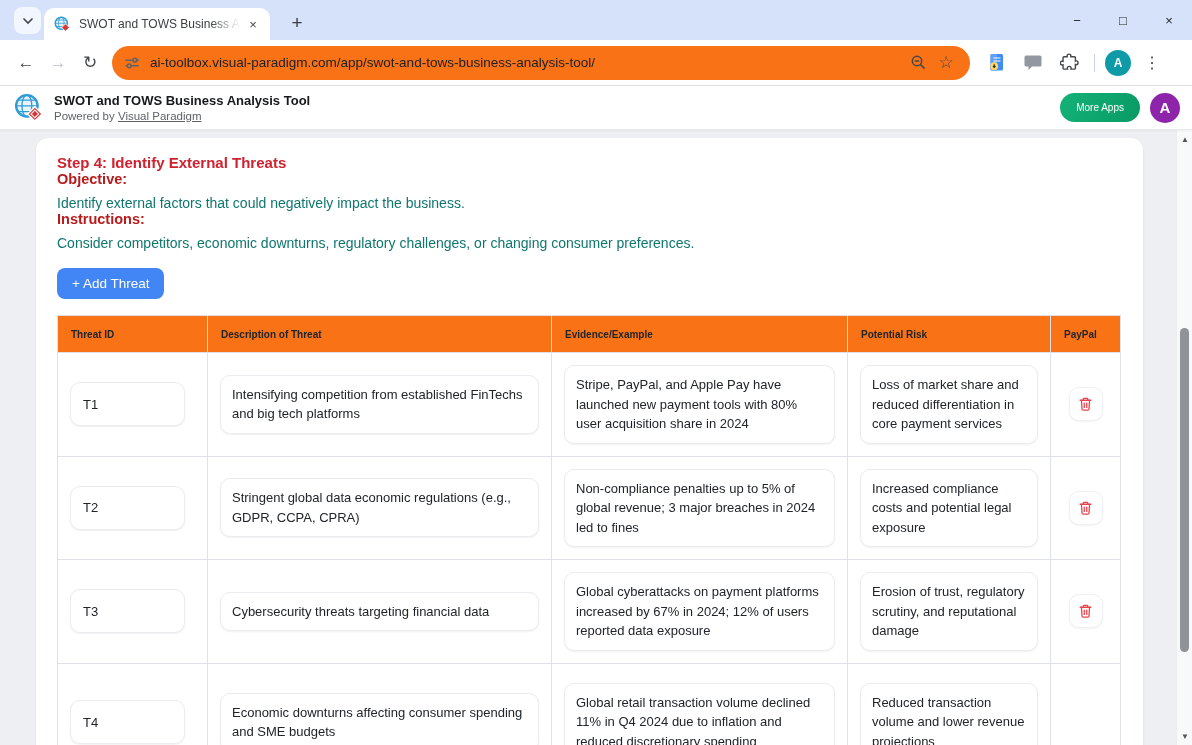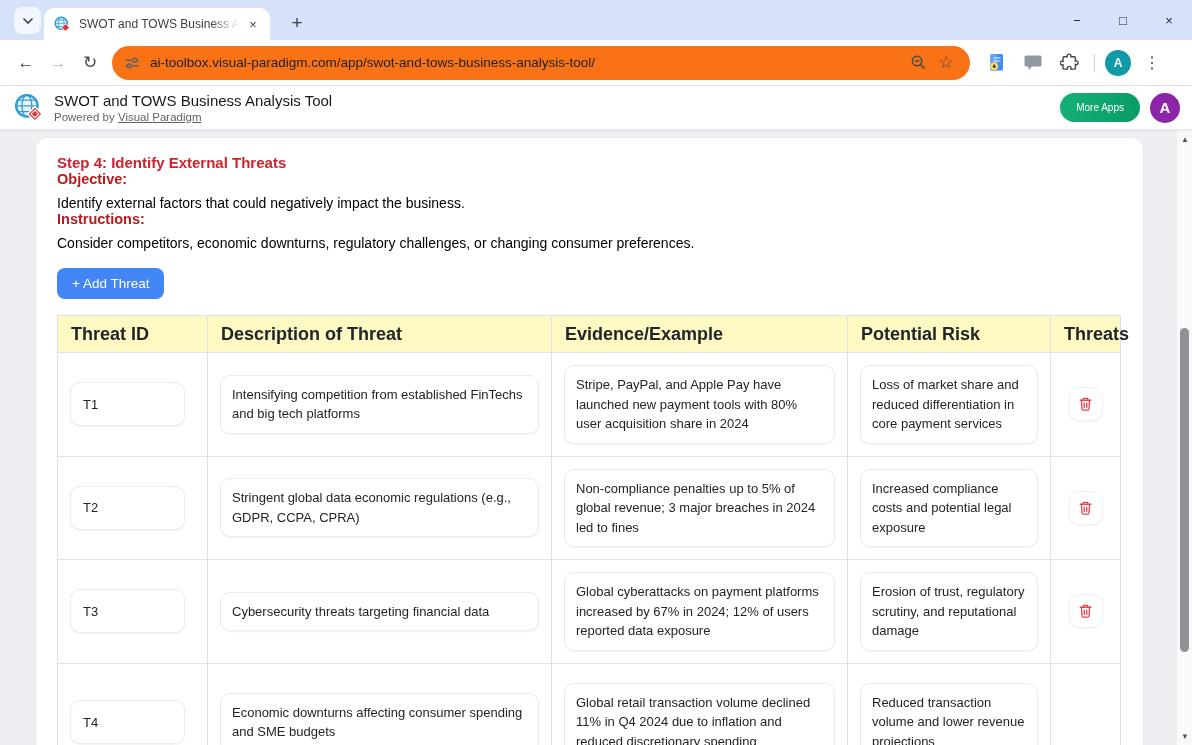--- a/index.html
+++ b/index.html
@@ -37,42 +37,42 @@
   .tb-icon { width:30px; height:30px; display:flex; align-items:center; justify-content:center; cursor:pointer; border-radius:50%; }
   .tb-sep { width:1px; height:18px; background:#c8d3e8; margin:0 4px; }
   .profile-avatar { width:26px; height:26px; border-radius:50%; background:#0e9aa7; color:#fff; font-size:12px;
     font-weight:bold; display:flex; align-items:center; justify-content:center; cursor:pointer; }
   .menu-dots { font-size:16px; color:#45484b; }
 
   
   .app-header { height:44px; background:#fff; border-bottom:1px solid #e7e9ec; box-shadow:0 1px 2px rgba(0,0,0,.05);
     display:flex; align-items:center; padding:0 12px 0 14px; position:relative; z-index:2; }
   .app-titles { margin-left:10px; display:flex; flex-direction:column; justify-content:center; }
-  .app-title { font-size:15px; font-weight:normal; color:#17191c; line-height:1.2; }
+  .app-title { font-size:13px; font-weight:bold; color:#17191c; line-height:1.2; }
   .powered { font-size:11.5px; color:#5f6368; margin-top:1px; }
   .powered a { color:#5f6368; text-decoration:underline; cursor:pointer; }
   .spacer { flex:1; }
   .more-apps { height:29px; padding:0 16px; border:none; border-radius:15px; color:#fff; font-size:10px;
     font-family:Liberation Sans, sans-serif; background:linear-gradient(110deg,#14b277,#089a66); cursor:pointer; margin-right:10px; }
   .app-avatar { width:30px; height:30px; border-radius:50%; background:#8e24aa; color:#fff; font-weight:bold;
     font-size:15px; display:flex; align-items:center; justify-content:center; cursor:pointer; }
 
   
   .content { height:615px; overflow:hidden; padding-top:8px; }
   .card { margin-left:36px; width:1107px; background:#fff; border-radius:12px; box-shadow:0 1px 3px rgba(0,0,0,.07);
     padding:16px 21px 40px; min-height:640px; }
   .step-title { color:#cf222e; font-size:15px; font-weight:bold; }
   .sec-label { font-size:14.5px; font-weight:bold; color:#b91c1c; }
-  .sec-text { font-size:14px; color:#000000; margin-top:8px; }
+  .sec-text { font-size:14px; color:#0f766e; margin-top:8px; }
   .add-btn { margin-top:17px; height:31px; padding:0 15px; background:#4285f4; color:#fff; border:none; border-radius:8px;
     font-size:13.5px; font-family:"Liberation Sans", sans-serif; cursor:pointer; display:inline-flex; align-items:center; }
 
   table.threats { border-collapse:collapse; table-layout:fixed; width:1063px; margin-top:16px; }
   .threats th, .threats td { border:1px solid #dee2e6; }
-  .threats th { height:37px; text-align:left; font-size:18px; font-weight:bold; color:#212529; padding:0 13px; background:#fef9c3; }
+  .threats th { height:37px; text-align:left; font-size:10px; font-weight:bold; color:#212529; padding:0 13px; background:#f97316; }
   .threats td { padding:12px; vertical-align:middle; }
   .threats tbody tr:nth-child(1){ height:99px; }
   .threats tbody tr:nth-child(2){ height:86px; }
   .threats tbody tr:nth-child(3){ height:82px; }
   .threats tbody tr:nth-child(4){ height:118px; }
   .field, .id-field { display:block; width:100%; border:1px solid #ebecef; border-radius:10px; background:#fff;
     box-shadow:0 1px 2px rgba(16,24,40,.06); font-size:13px; color:#212529; font-family:"Liberation Sans", sans-serif; }
   .field { padding:9px 11px; line-height:1.5; }
   .id-field { width:115px; height:44px; padding:14px 12px; }
   .action-cell { text-align:center; }
@@ -199,21 +199,21 @@
           <col style="width:296px">
           <col style="width:203px">
           <col style="width:70px">
         </colgroup>
       <thead>
         <tr>
           <th>Threat ID</th>
           <th>Description of Threat</th>
           <th>Evidence/Example</th>
           <th>Potential Risk</th>
-          <th>Threats</th>
+          <th>PayPal</th>
         </tr>
       </thead>
       <tbody>
         <tr>
           <td>
               <input class="id-field" value="T1" style="">
             </td>
           <td>
               <div class="field">Intensifying competition from established FinTechs and big tech platforms</div>
             </td>

